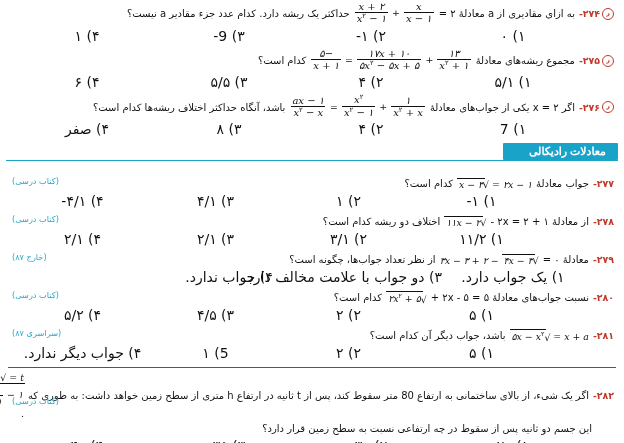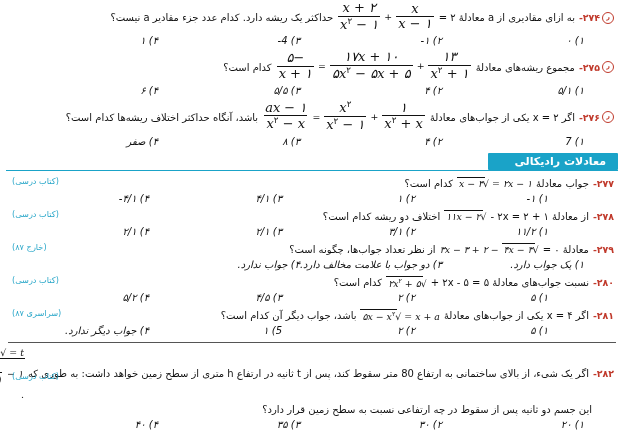--- a/index.html
+++ b/index.html
@@ -74,21 +74,21 @@
   }
 
   
   .m { font-family: "DejaVu Serif", "Liberation Serif", serif; font-style: italic; font-size: 9.4px; }
   .mn { font-family: "DejaVu Sans", sans-serif; font-style: normal; }
   .frac {
     display: inline-flex;
     flex-direction: column;
     align-items: center;
     vertical-align: middle;
-    font-size: 13px;
+    font-size: 10px;
     line-height: 1.12;
     margin: 0 1px;
     font-family: "DejaVu Serif", serif;
     font-style: italic;
     position: relative;
     top: -1px;
   }
   .frac .top { padding: 0 2px; }
   .frac .bot { padding: 0 2px; border-top: 1px solid #111; }
   .rad {
@@ -110,46 +110,46 @@
   
   .opts {
     display: flex;
     flex-direction: row;
     justify-content: flex-start;
     align-items: center;
     padding: 1px 34px 2px 10px;
     gap: 0;
   }
   .opt {
-    font-size: 10px;
+    font-size: 14px;
     white-space: nowrap;
-    text-align: right;
+    text-align: center;
     color: #111;
-    font-style: italic;
   }
   .opts.four .opt { width: 25%; }
 
   
   .opts.indent { padding-right: 70px; }
 
   
   .srctag {
     position: absolute;
     left: 6px;
     color: #2aa7c9;
     font-size: 8.2px;
     white-space: nowrap;
     font-family: "DejaVu Sans", sans-serif;
   }
 
   
   .section {
     position: relative;
     height: 19px;
-    margin: 3px 6px 2px 6px;
+    margin: 3px 6px 12px 6px;
+    font-family: Liberation Serif, serif;
   }
   .section .band {
     position: absolute;
     right: 0;
     top: 0;
     height: 17px;
     background: #1aa3c8;
     color: #ffffff;
     font-size: 11px;
     font-weight: bold;
@@ -193,21 +193,21 @@
         <span class="frac">
             <span class="top">x&nbsp;+&nbsp;۲</span>
             <span class="bot">x<sup>۲</sup>&nbsp;−&nbsp;۱</span>
           </span>
       </span>
       <span class="qtext">حداکثر یک ریشه دارد. کدام عدد جزء مقادیر a نیست؟</span>
     </div>
     <div class="opts four">
       <div class="opt">۱) ۰</div>
       <div class="opt">۲) ۱-</div>
-      <div class="opt">۳) 4-</div>
+      <div class="opt">۳) 9-</div>
       <div class="opt">۴) ۱</div>
     </div>
   </div>
 
   <div class="qblock">
     <div class="qline">
       <span class="qnum">
         <span class="badge-r">ر</span>
         <span class="num">۲۷۵-</span>
       </span>
@@ -354,21 +354,20 @@
       <div class="opt">۴) ۵/۲</div>
     </div>
   </div>
 
   <div class="qblock">
     <span class="srctag" style="top:2px;">(سراسری ۸۷)</span>
     <div class="qline">
       <span class="qnum">
         <span class="num">۲۸۱-</span>
       </span>
-      <span class="qtext">اگر ۴ = x یکی از جواب‌های معادلهٔ</span>
       <span class="m">
         x + a = <span class="sq"></span><span class="rad">۵x&nbsp;−&nbsp;x<sup>۲</sup></span>
       </span>
       <span class="qtext">باشد، جواب دیگر آن کدام است؟</span>
     </div>
     <div class="opts four indent">
       <div class="opt">۱) ۵</div>
       <div class="opt">۲) ۲</div>
       <div class="opt">5) ۱</div>
       <div class="opt">۴) جواب دیگر ندارد.</div>

